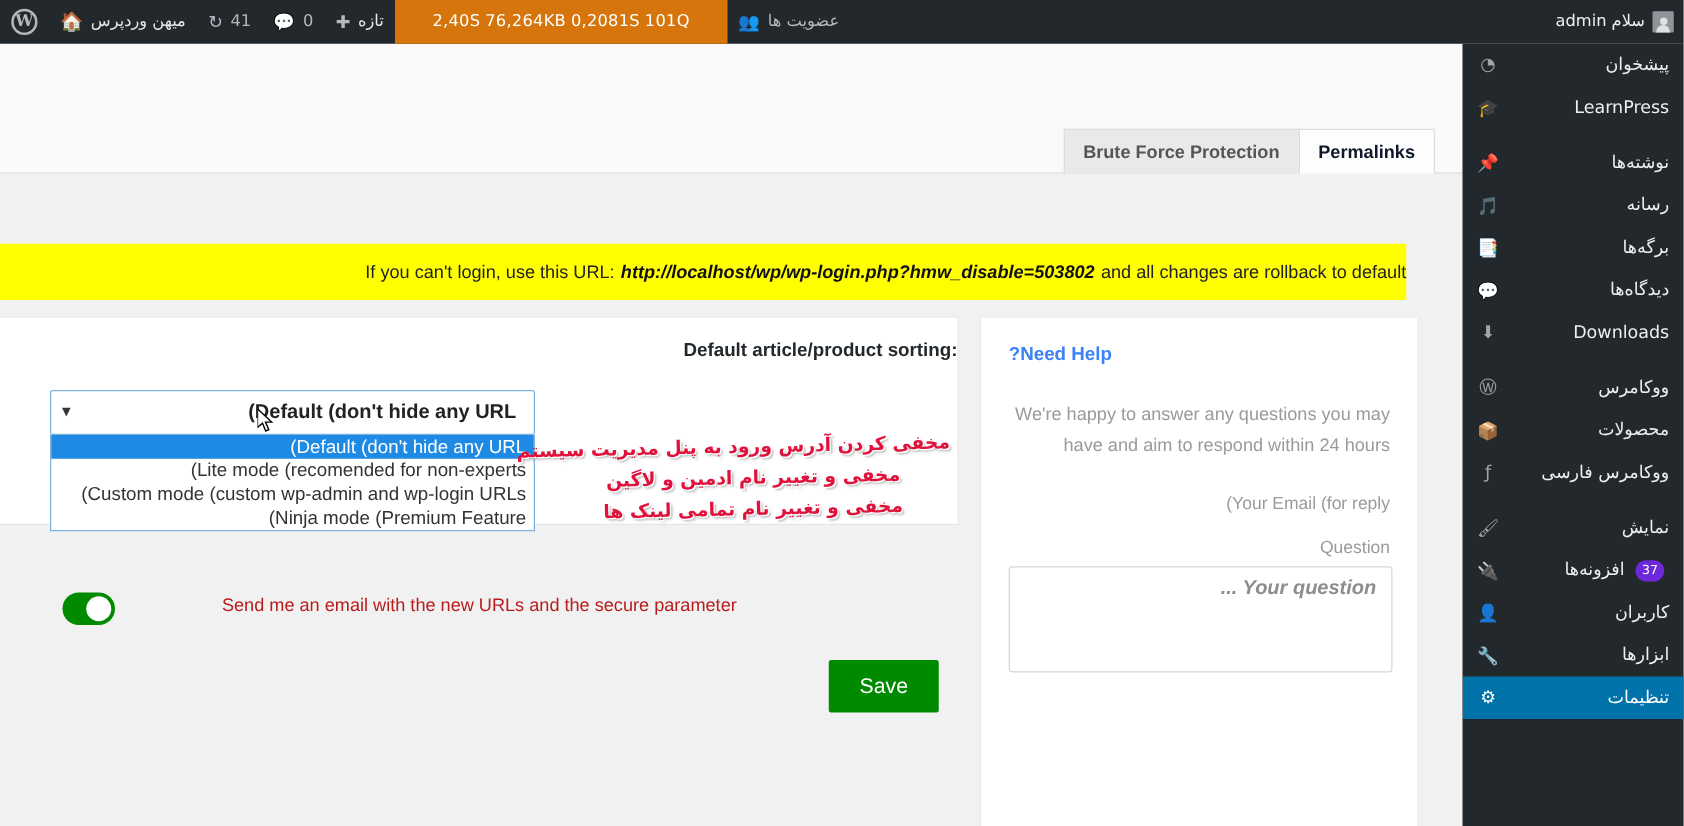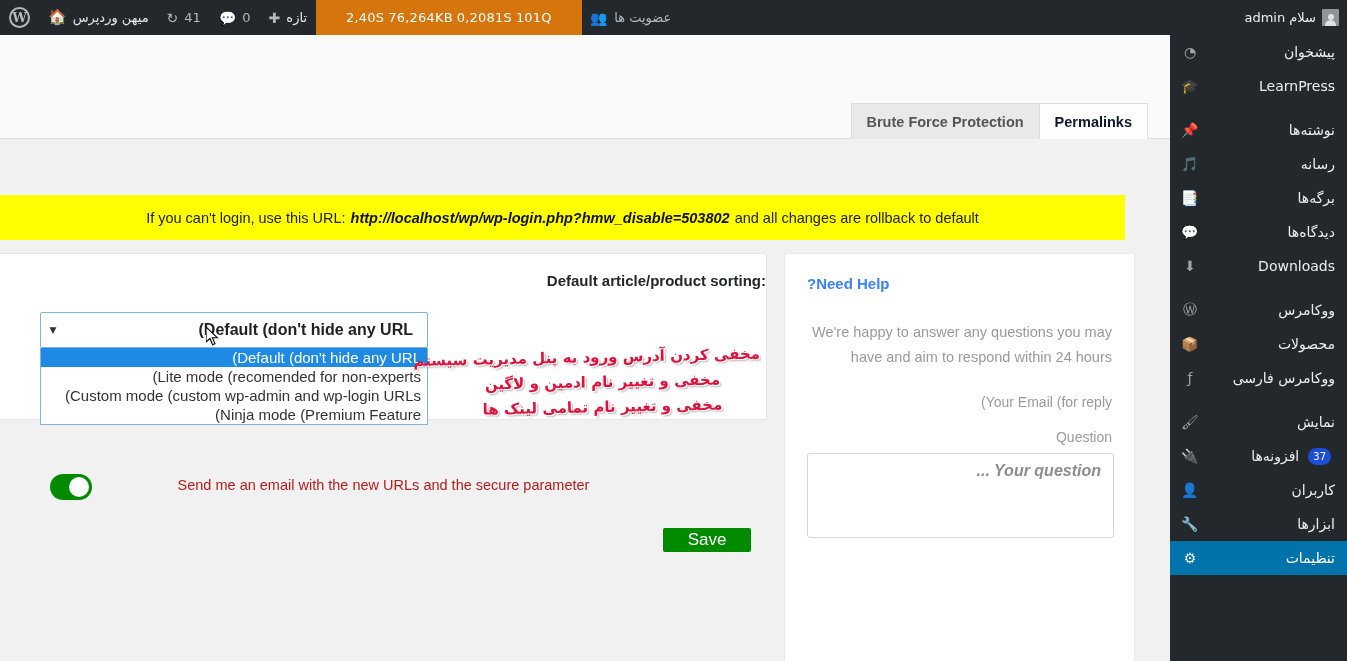--- a/index.html
+++ b/index.html
@@ -126,21 +126,21 @@
   .menu-item.active::after {
     content: "";
     position: absolute;
     left: -8px; top: 50%;
     transform: translateY(-50%);
     border-top: 8px solid transparent;
     border-bottom: 8px solid transparent;
     border-right: 8px solid #f1f1f1;
   }
   .mi-badge {
-    background: #1d4ed8;
+    background: #6d28d9;
     color: #fff;
     border-radius: 10px;
     font-size: 10px;
     min-width: 18px; height: 17px;
     display: inline-flex; align-items: center; justify-content: center;
     padding: 0 5px;
     margin-right: 4px;
     direction: ltr;
   }
 
@@ -182,21 +182,21 @@
     background: #fdfdfd;
     color: #0f172a;
     border-color: #dddddd;
   }
 
   
   #notice {
     position: absolute; top: 160px; left: 0;
     width: 1125px; height: 45px;
     background: #ffff00;
-    display: flex; align-items: center; justify-content: center;
+    display: flex; align-items: center; justify-content: flex-end;
     direction: ltr;
     color: #222222;
     font-size: 14.5px;
     font-family: "Liberation Sans", sans-serif;
   }
   #notice .url {
     font-weight: bold;
     margin: 0 5px;
     color: #111111;
     font-style: italic;
@@ -331,21 +331,21 @@
     direction: ltr;
     font-size: 14.5px;
     color: #b91c1c;
     font-family: "Liberation Sans", sans-serif;
   }
 
   
   #save-btn {
     position: absolute;
     top: 493px; left: 663px;
-    width: 88px; height: 24px;
+    width: 88px; height: 42px;
     background: #008a00;
     color: #ffffff;
     border: none;
     border-radius: 2px;
     font-size: 17px;
     font-family: "Liberation Sans", sans-serif;
     display: flex; align-items: center; justify-content: center;
     cursor: pointer;
   }
 

